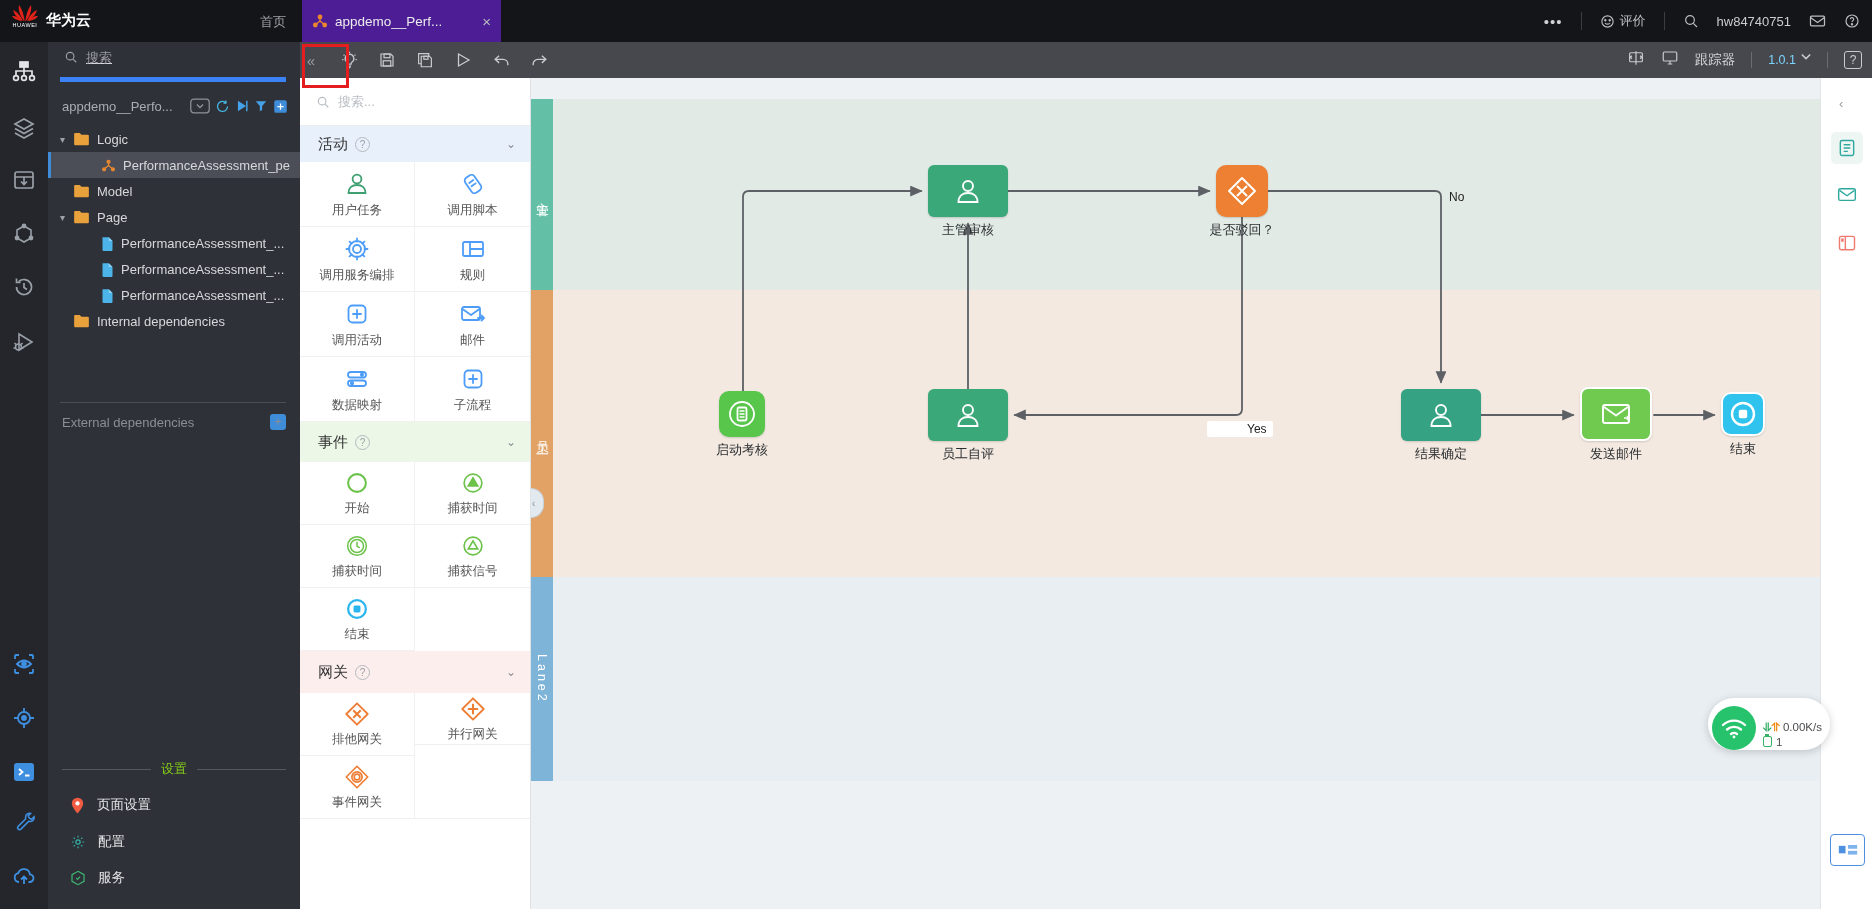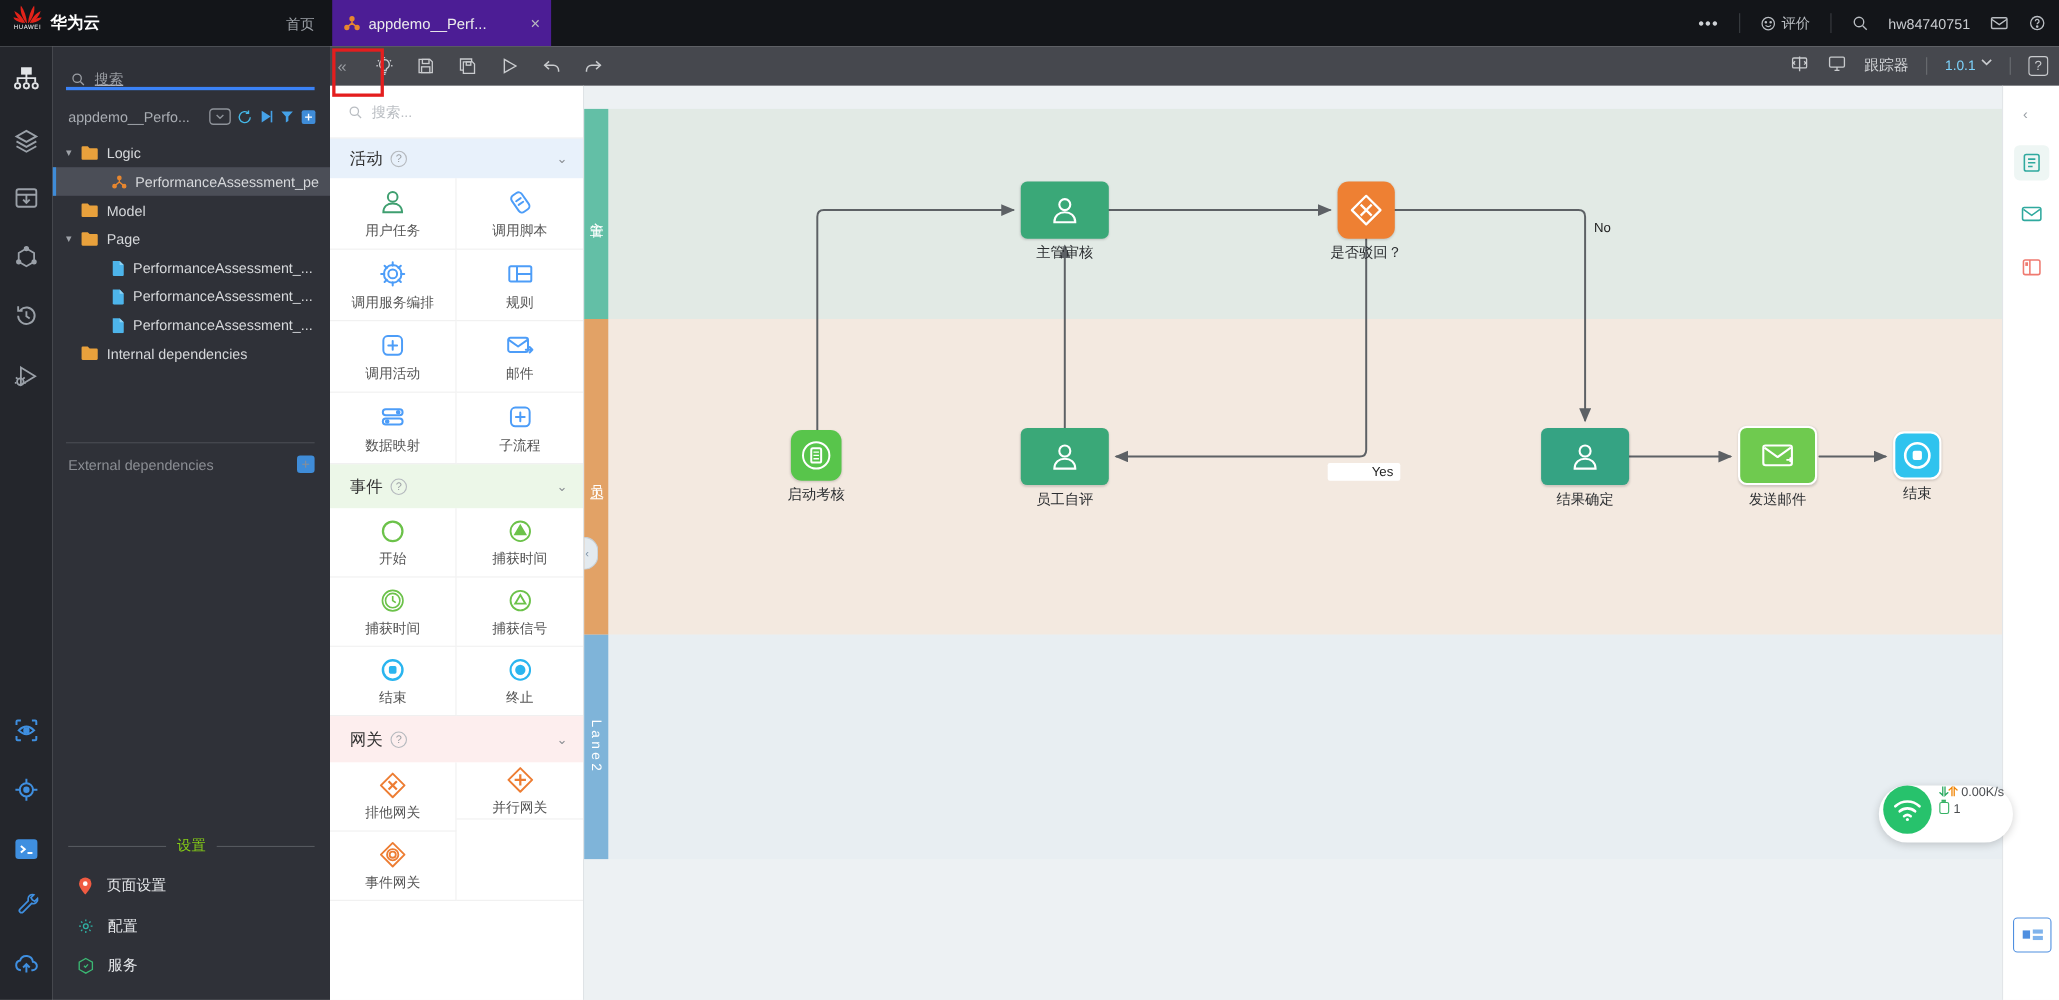--- a/index.html
+++ b/index.html
@@ -22,21 +22,21 @@
   .hdr-ic { color:#b9bdc2; font-size:13px; display:flex; align-items:center; gap:5px; cursor:pointer; }
   .dots { color:#cfd2d6; font-size:15px; letter-spacing:1px; }
   .uname { color:#c9ccd0; font-size:13px; }
 
   
   .abar { position:absolute; left:0; top:42px; width:48px; height:867px; background:#24262c; }
   .ab-ic { position:absolute; left:12px; width:24px; height:24px; cursor:pointer; }
 
   
   .exp { position:absolute; left:48px; top:42px; width:252px; height:867px; background:#2f3138; color:#d6d8db; }
-  .exp-search { position:absolute; left:12px; top:8px; width:226px; height:32px; border-bottom:3px solid #3b82f6; display:flex; align-items:flex-end; gap:8px; padding-left:4px;text-decoration:underline; }
+  .exp-search { position:absolute; left:12px; top:8px; width:226px; height:32px; border-bottom:5px solid #3b82f6; display:flex; align-items:flex-start; gap:8px; padding-left:4px;text-decoration:underline; }
   .exp-search input { background:transparent; border:none; outline:none; color:#c7cacd; font-size:13px; width:170px; font-family:inherit; }
   .exp-search input::placeholder { color:#9b9ea4; }
   .app-row { position:absolute; left:14px; top:52px; width:226px; height:24px; display:flex; align-items:center; }
   .app-name { color:#a9adb3; font-size:13px; flex:1; white-space:nowrap; overflow:hidden; }
   .app-row .mini { margin-left:5px; cursor:pointer; display:flex; }
   .tree { position:absolute; left:0; top:84px; width:252px; }
   .trow { height:26px; display:flex; align-items:center; font-size:13px; color:#d6d8db; cursor:pointer; white-space:nowrap; }
   .trow .caret { width:10px; margin-left:12px; color:#9ea2a8; font-size:10px; }
   .trow .sp { width:10px; margin-left:12px; }
   .trow .ic { margin:0 7px 0 3px; display:flex; }
@@ -94,21 +94,21 @@
   .pal-handle { position:absolute; left:0; top:410px; width:13px; height:30px; background:#e3eaef; border:1px solid #c6d0d8; border-left:none; border-radius:0 15px 15px 0; display:flex; align-items:center; color:#7d92a5; font-size:10px; padding-left:1px; cursor:pointer; }
 
   
   .rstrip { position:absolute; left:1820px; top:78px; width:52px; height:831px; background:#fff; border-left:1px solid #e2e5e8; }
   .rs-ch { position:absolute; left:18px; top:18px; color:#9aa0a6; font-size:13px; cursor:pointer; }
   .rs-ic { position:absolute; left:10px; width:32px; height:32px; border-radius:5px; display:flex; align-items:center; justify-content:center; cursor:pointer; }
   .rs-ic.on { background:#eef6f4; }
   .minimap-btn { position:absolute; left:9px; top:756px; width:35px; height:32px; background:#fff; border:1.5px solid #4f8fe0; border-radius:4px; display:flex; align-items:center; justify-content:center; cursor:pointer; }
 
   
-  .pill { position:absolute; left:1708px; top:714px; width:122px; height:52px; background:#fff; border-radius:26px; box-shadow:0 2px 8px rgba(0,0,0,.18); z-index:50; display:flex; align-items:flex-start; padding-left:4px; }
+  .pill { position:absolute; left:1708px; top:698px; width:122px; height:52px; background:#fff; border-radius:26px; box-shadow:0 2px 8px rgba(0,0,0,.18); z-index:50; display:flex; align-items:flex-end; padding-left:4px; }
   .wifi { width:44px; height:44px; border-radius:50%; background:#27c26c; display:flex; align-items:center; justify-content:center; }
   .pill-tx { margin-left:7px; font-size:11.5px; color:#4a4d50; line-height:15px; }
   .updown .d { color:#27a85d; font-weight:bold; } .updown .u { color:#f08300; font-weight:bold; }
   .batt { display:inline-block; width:9px; height:11px; border:1.4px solid #35b264; border-radius:2px; position:relative; vertical-align:-1px; margin-right:4px; }
   .batt:before { content:""; position:absolute; left:1px; top:-3px; width:4px; height:2px; background:#35b264; }
 </style>
 </head>
 <body>
 
 <div id="app">
@@ -571,27 +571,20 @@
             <path d="M15 9.5 L20 18 H10 Z"></path>
         </svg>
         <span class="plabel">捕获信号</span>
       </div>
       <div class="pcell evc">
         <svg width="28" height="28" viewBox="0 0 30 30">
           <circle cx="15" cy="15" r="9.5" fill="none" stroke="#2ab5ef" stroke-width="2.4"></circle>
             <rect x="11.3" y="11.3" width="7.4" height="7.4" rx="1.6" fill="#2ab5ef"></rect>
         </svg>
         <span class="plabel">结束</span>
-      </div>
-      <div class="pcell evc">
-        <svg width="28" height="28" viewBox="0 0 30 30">
-          <circle cx="15" cy="15" r="9.5" fill="none" stroke="#2ab5ef" stroke-width="2"></circle>
-            <circle cx="15" cy="15" r="5" fill="#2ab5ef"></circle>
-        </svg>
-        <span class="plabel">终止</span>
       </div>
     </div>
 
     <div class="sec-h gtw">
       <span>网关</span>
       <span class="q">?</span>
       <span class="chev">⌄</span>
     </div>
     <div class="pgrid">
       <div class="pcell" style="height:63px">
@@ -646,21 +639,21 @@
         <path d="M212 313 V119 Q212 113 218 113 H390" marker-end="url(#ah)"></path>
         <path d="M477 113 H678" marker-end="url(#ah)"></path>
         <path d="M737 113 H904 Q910 113 910 119 V304" marker-end="url(#ah)"></path>
         <path d="M711 139 V331 Q711 337 705 337 H484" marker-end="url(#ah)"></path>
         <path d="M437 311 V146" marker-end="url(#ah)"></path>
         <path d="M950 337 H1042" marker-end="url(#ah)"></path>
         <path d="M1123 337 H1183" marker-end="url(#ah)"></path>
       </g>
     </svg>
 
-    <div class="elabel" style="left:918px; top:122px;">No</div>
+    <div class="elabel" style="left:918px; top:112px;">No</div>
     <div class="elabel yesbox" style="left:676px; top:343px;padding-left:40px;">Yes</div>
 
     <div class="node" style="left:397px; top:87px; width:80px; height:52px; background:#3aa878; border-radius:6px">
       <svg width="34" height="34" viewBox="0 0 34 34" fill="none" stroke="#fff" stroke-width="1.9" stroke-linecap="round">
         <circle cx="17" cy="12" r="5"></circle>
           <path d="M7.5 28 c0-6 4.3-9 9.5-9 s9.5 3 9.5 9 Z"></path>
       </svg>
     </div>
     <div class="nlabel" style="left:377px; top:143px">主管审核</div>
 

